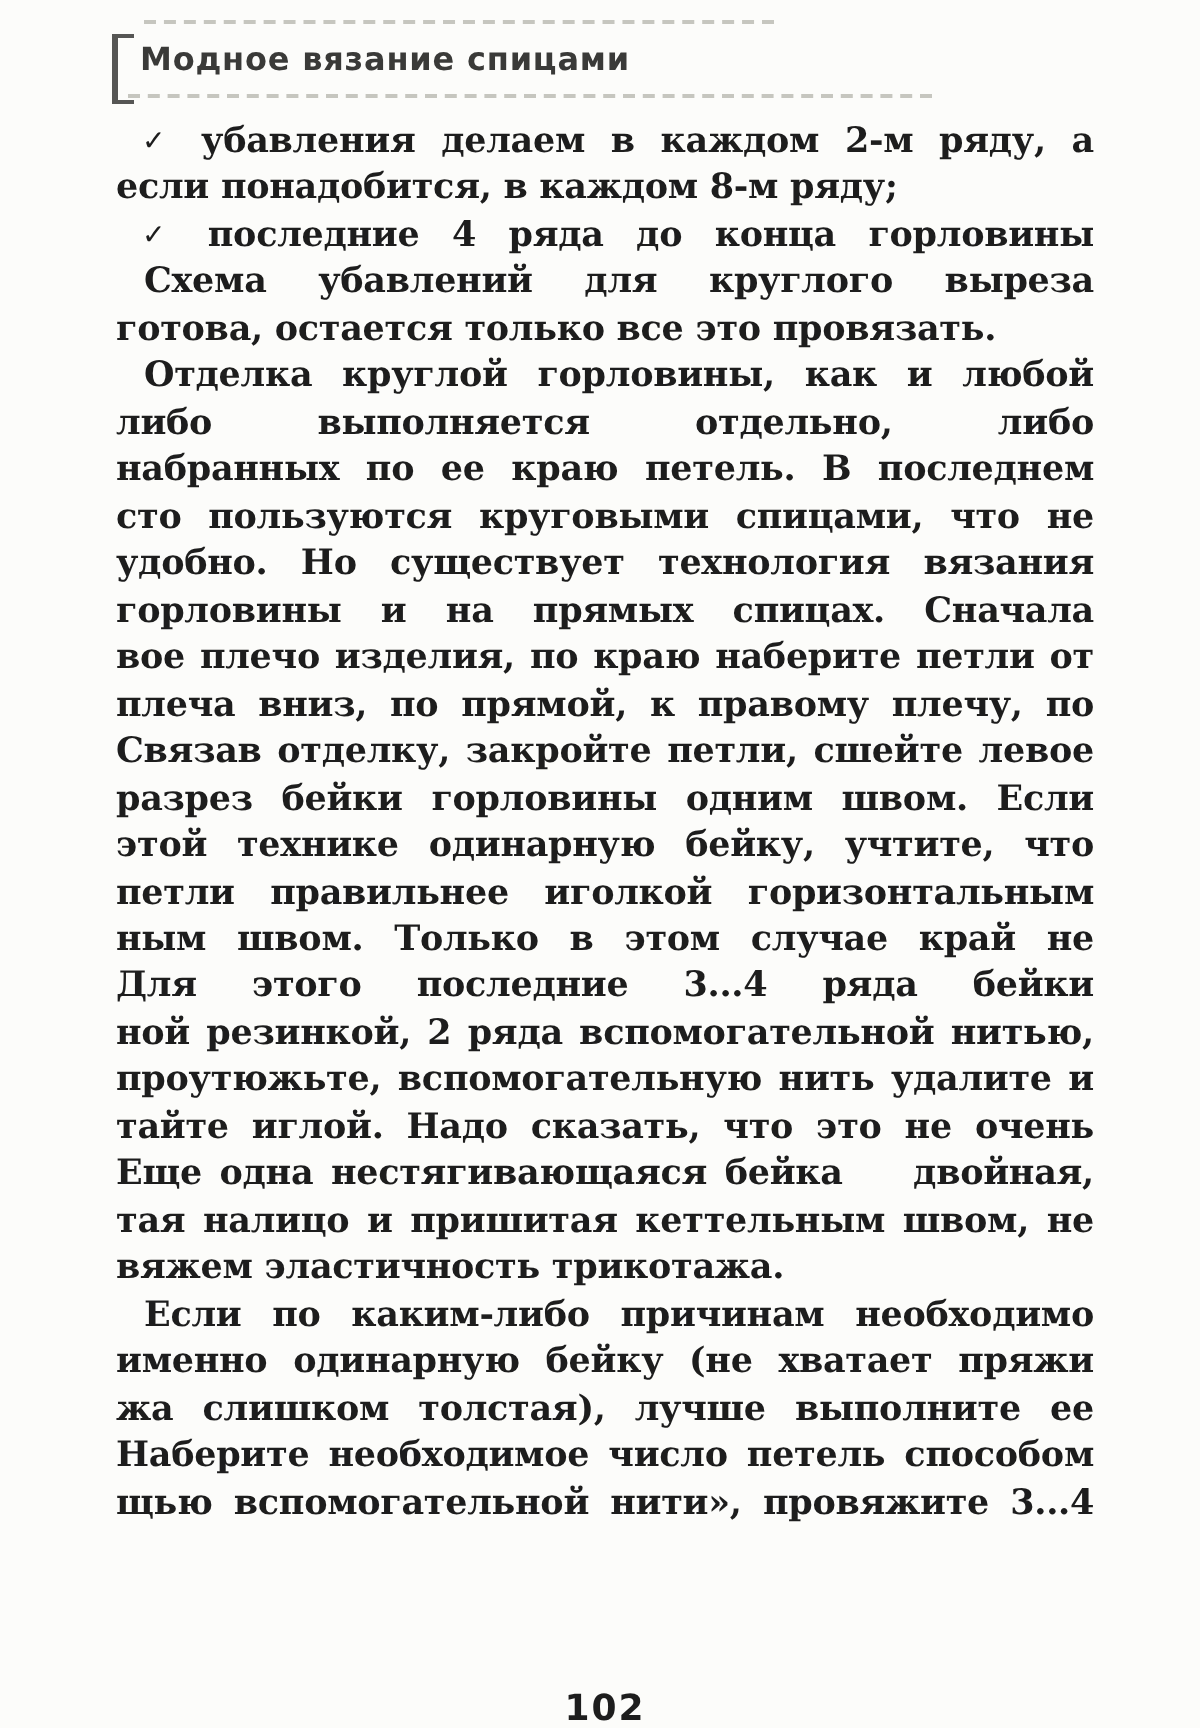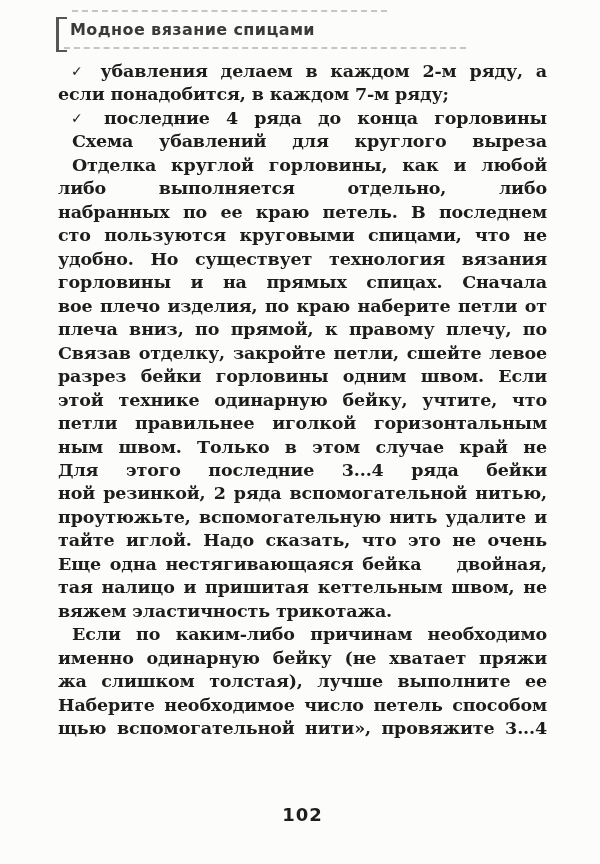--- a/index.html
+++ b/index.html
@@ -35,21 +35,21 @@
   }
   .line{height:23.47px;line-height:23.47px;text-align:left;overflow:hidden;}
   .line.j{text-align:justify;text-align-last:justify;}
   .first-indent{text-indent:14px;}
   .first-bullet{text-indent:13px;}
   .bullet{
     font-family:"DejaVu Sans","Liberation Sans",sans-serif;
     font-size:14px;margin-right:11px;position:relative;top:-1px;
   }
   
-  .page-footer{position:absolute;left:58px;top:804px;width:489px;text-align:center;}
+  .page-footer{position:absolute;left:58px;top:844px;width:489px;text-align:center;}
   .pageno{
     font-family:"DejaVu Sans","Liberation Sans",sans-serif;
     font-weight:700;font-size:18px;letter-spacing:1px;
     color:var(--ink,#1d1d1d);
   }
 </style>
 </head>
 <body>
 
 <div class="page">
@@ -57,23 +57,24 @@
   <header class="hdr">
     <div class="dash top"></div>
     <span class="bracket"></span>
     <span class="running-title">Модное вязание спицами</span>
     <div class="dash bot"></div>
   </header>
 
   <main class="text-block">
 
   <div class="line j first-bullet"><span class="bullet">✓</span>убавления делаем в каждом 2-м ряду, а далее,</div>
-      <div class="line">если понадобится, в каждом 7-м ряду;</div>
+      <div class="line">если понадобится, в каждом 8-м ряду;</div>
       <div class="line j first-bullet"><span class="bullet">✓</span>последние 4 ряда до конца горловины вяжем по</div>
       <div class="line j first-indent">Схема убавлений для круглого выреза горловины</div>
+      <div class="line">готова, остается только все это провязать.</div>
       <div class="line j first-indent">Отделка круглой горловины, как и любой другой,</div>
       <div class="line j">либо выполняется отдельно, либо вывязывается из</div>
       <div class="line j">набранных по ее краю петель. В последнем случае ча-</div>
       <div class="line j">сто пользуются круговыми спицами, что не вполне</div>
       <div class="line j">удобно. Но существует технология вязания отделки</div>
       <div class="line j">горловины и на прямых спицах. Сначала сшейте пра-</div>
       <div class="line j">вое плечо изделия, по краю наберите петли от левого</div>
       <div class="line j">плеча вниз, по прямой, к правому плечу, по спинке.</div>
       <div class="line j">Связав отделку, закройте петли, сшейте левое плечо и</div>
       <div class="line j">разрез бейки горловины одним швом. Если вяжете в</div>

